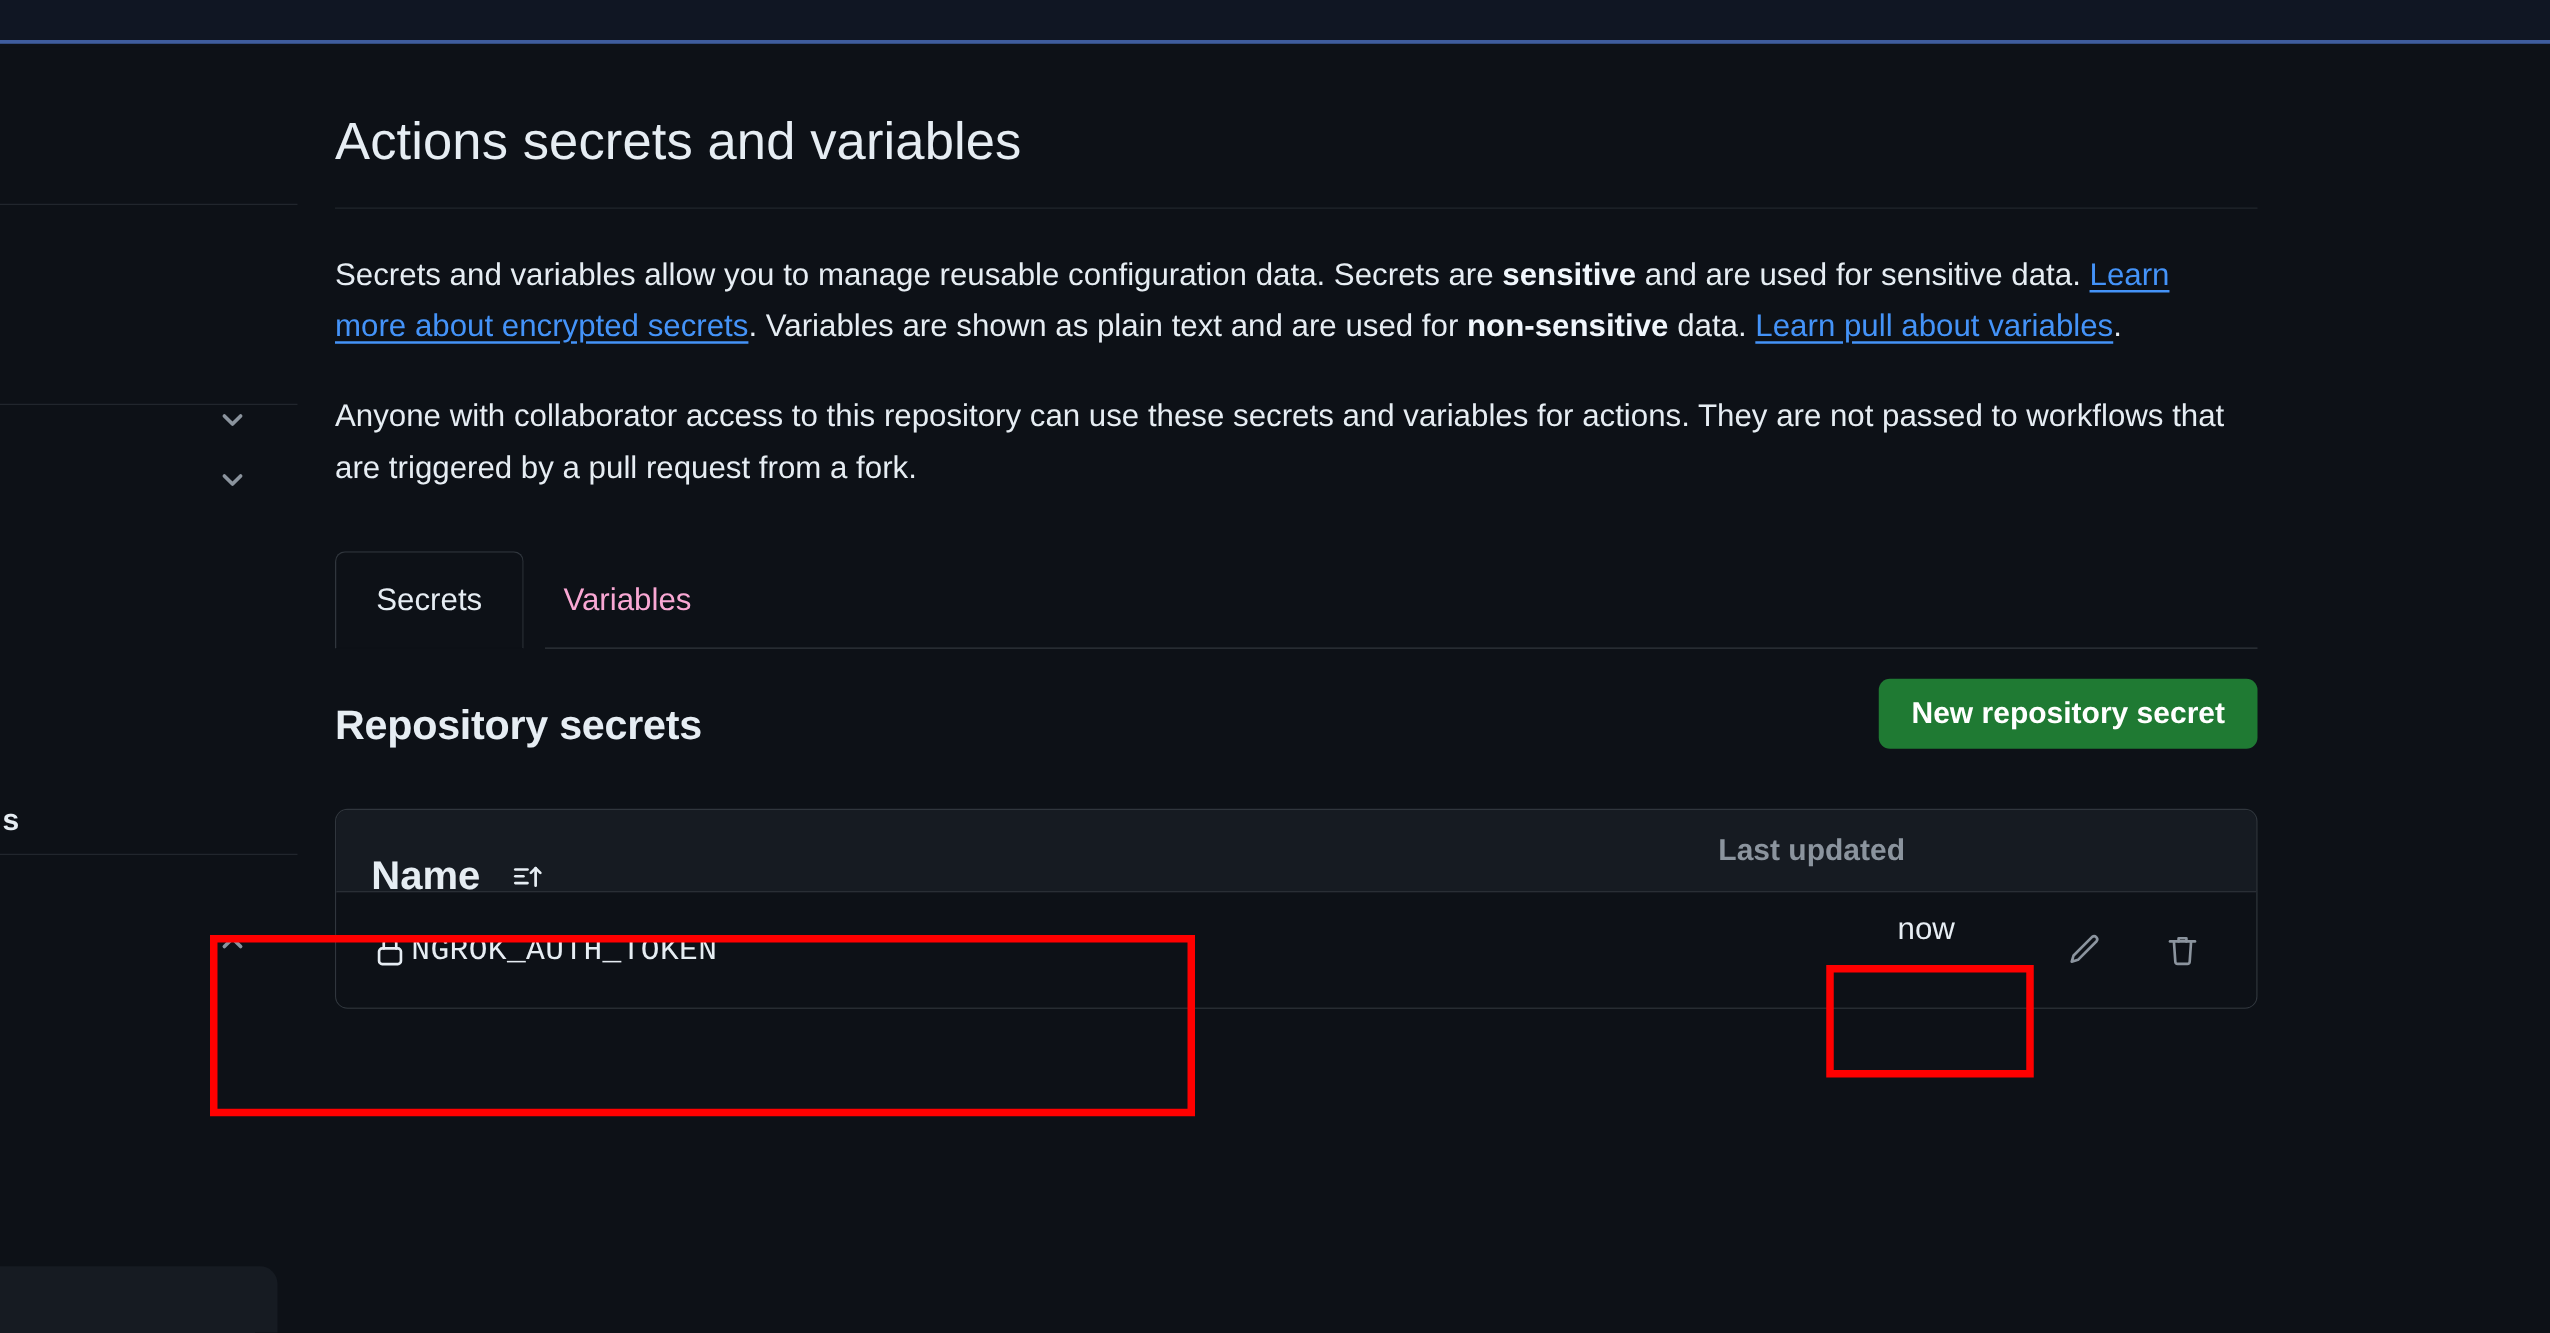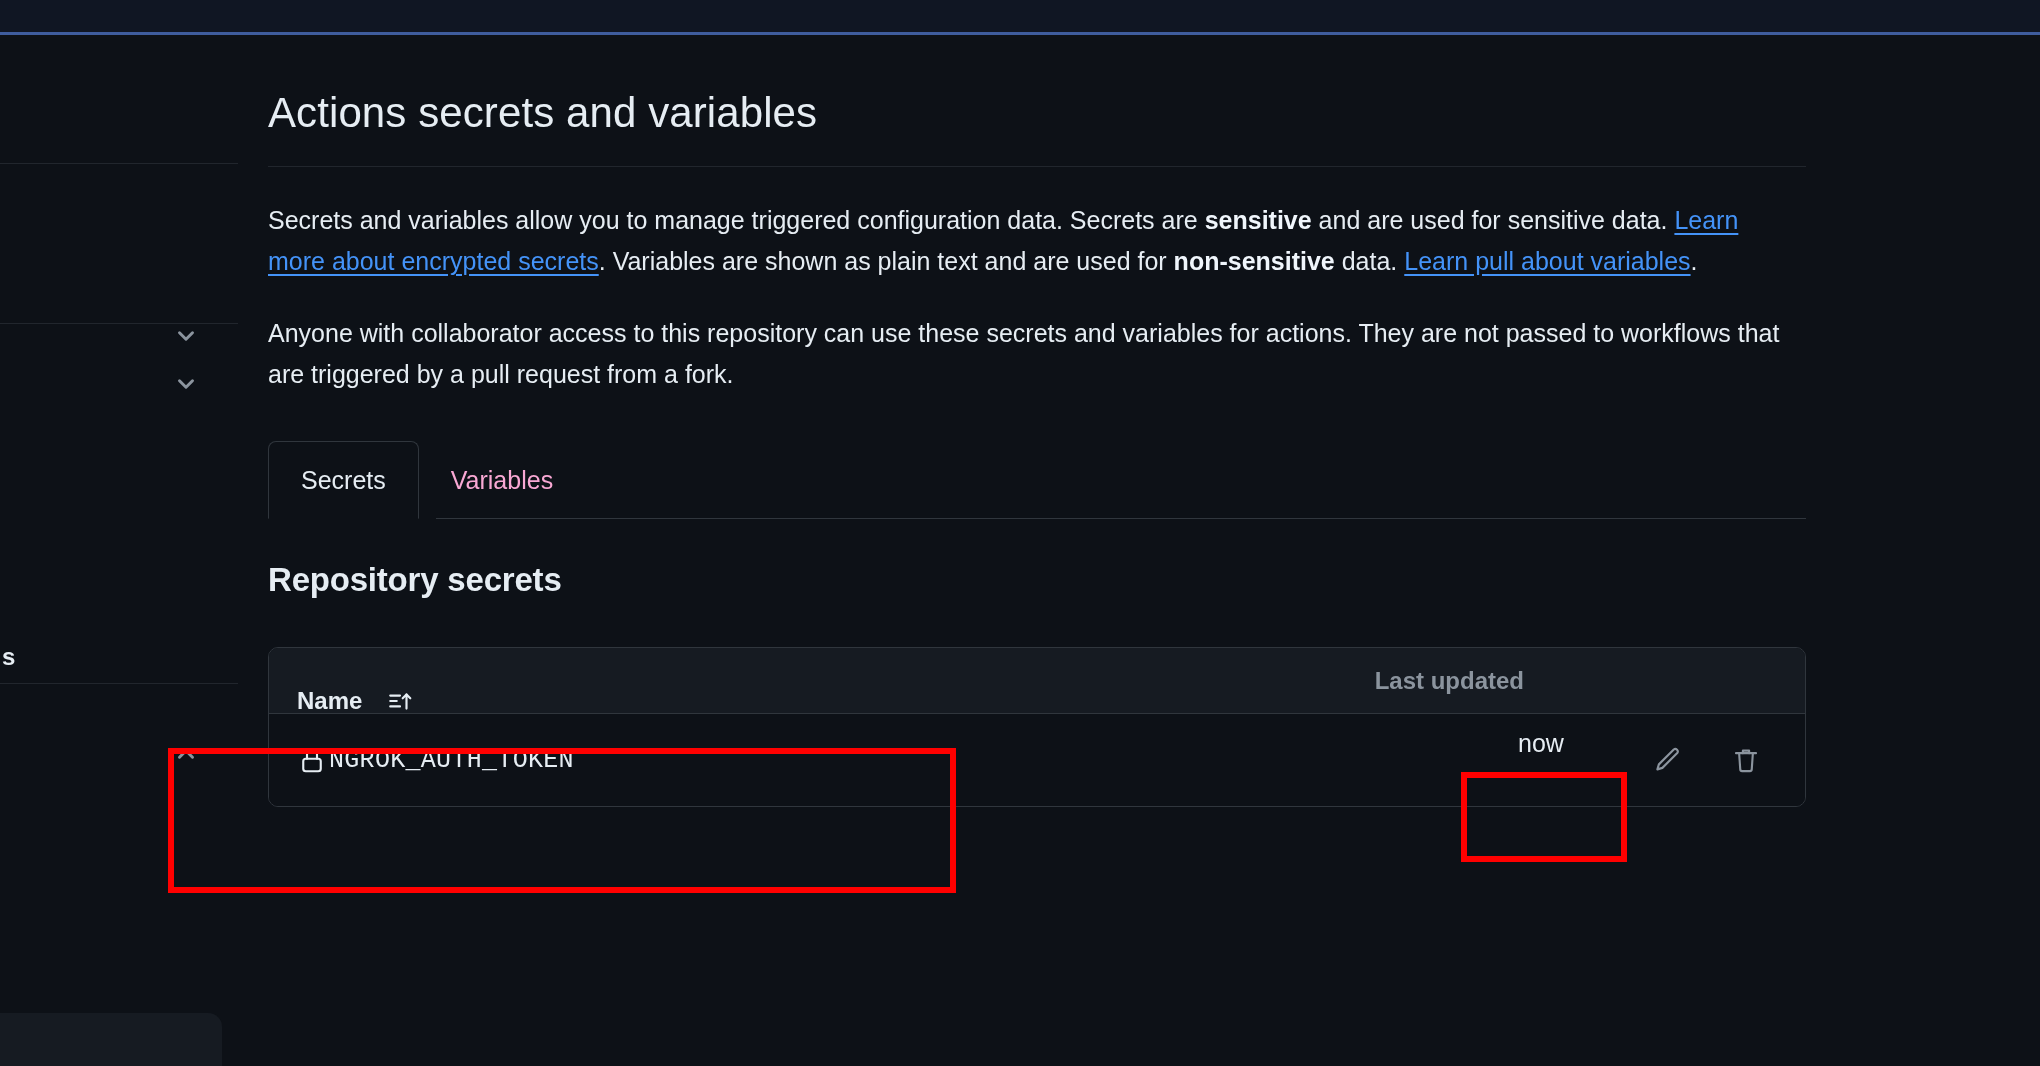--- a/index.html
+++ b/index.html
@@ -212,21 +212,21 @@
     align-items: center;
     height: 66px;
     background: #161b22;
     border-bottom: 1px solid #30363d;
     padding: 0 28px;
   }
   .col-name {
     display: flex;
     align-items: center;
     gap: 25px;
-    font-size: 24px;
+    font-size: 32px;
     font-weight: 700;
     color: #e6edf3;
     margin-top: 40px;
   }
   .sort-icon { width: 26px; height: 26px; color: #e6edf3; display: block; }
   .col-last {
     margin-left: auto;
     margin-right: 253px;
     font-size: 24px;
     font-weight: 700;
@@ -315,39 +315,40 @@
 
     <div class="side-active-card"></div>
   </div>
 
   <div class="main">
 
     <h1 class="page-title">Actions secrets and variables</h1>
     <div class="title-rule"></div>
 
     <p class="para">
-      <span>Secrets and variables allow you to manage triggered configuration data. Secrets are </span><b>sensitive</b><span> and are used for sensitive data. </span><a href="#">Learn more about encrypted secrets</a><span>. Variables are shown as plain text and are used for </span><b>non-sensitive</b><span> data. </span><a href="#">Learn pull about variables</a><span>.</span>
+      <span>Secrets and variables allow you to manage reusable configuration data. Secrets are </span><b>sensitive</b><span> and are used for sensitive data. </span><a href="#">Learn more about encrypted secrets</a><span>. Variables are shown as plain text and are used for </span><b>non-sensitive</b><span> data. </span><a href="#">Learn pull about variables</a><span>.</span>
     </p>
 
     <p class="para second">Anyone with collaborator access to this repository can use these secrets and variables for actions. They are not passed to workflows that are triggered by a pull request from a fork.</p>
 
     <div class="tabs-wrap">
       <div class="tabs-underline"></div>
       <div class="tabs-row">
         <div class="tab active">
           <span>Secrets</span>
         </div>
         <div class="tab">
           <span>Variables</span>
         </div>
       </div>
     </div>
 
     <div class="section-head">
       <div class="section-title">Repository secrets</div>
+      <button class="new-secret-btn">New repository secret</button>
     </div>
 
     <div class="card">
 
       <div class="card-header">
         <div class="col-name">
           <span>Name</span>
           <svg class="sort-icon" viewBox="0 0 24 24" fill="none" stroke="currentColor" stroke-width="2" stroke-linecap="round" stroke-linejoin="round">
             <path d="M3 7h9"></path>
               <path d="M3 12h6"></path>

